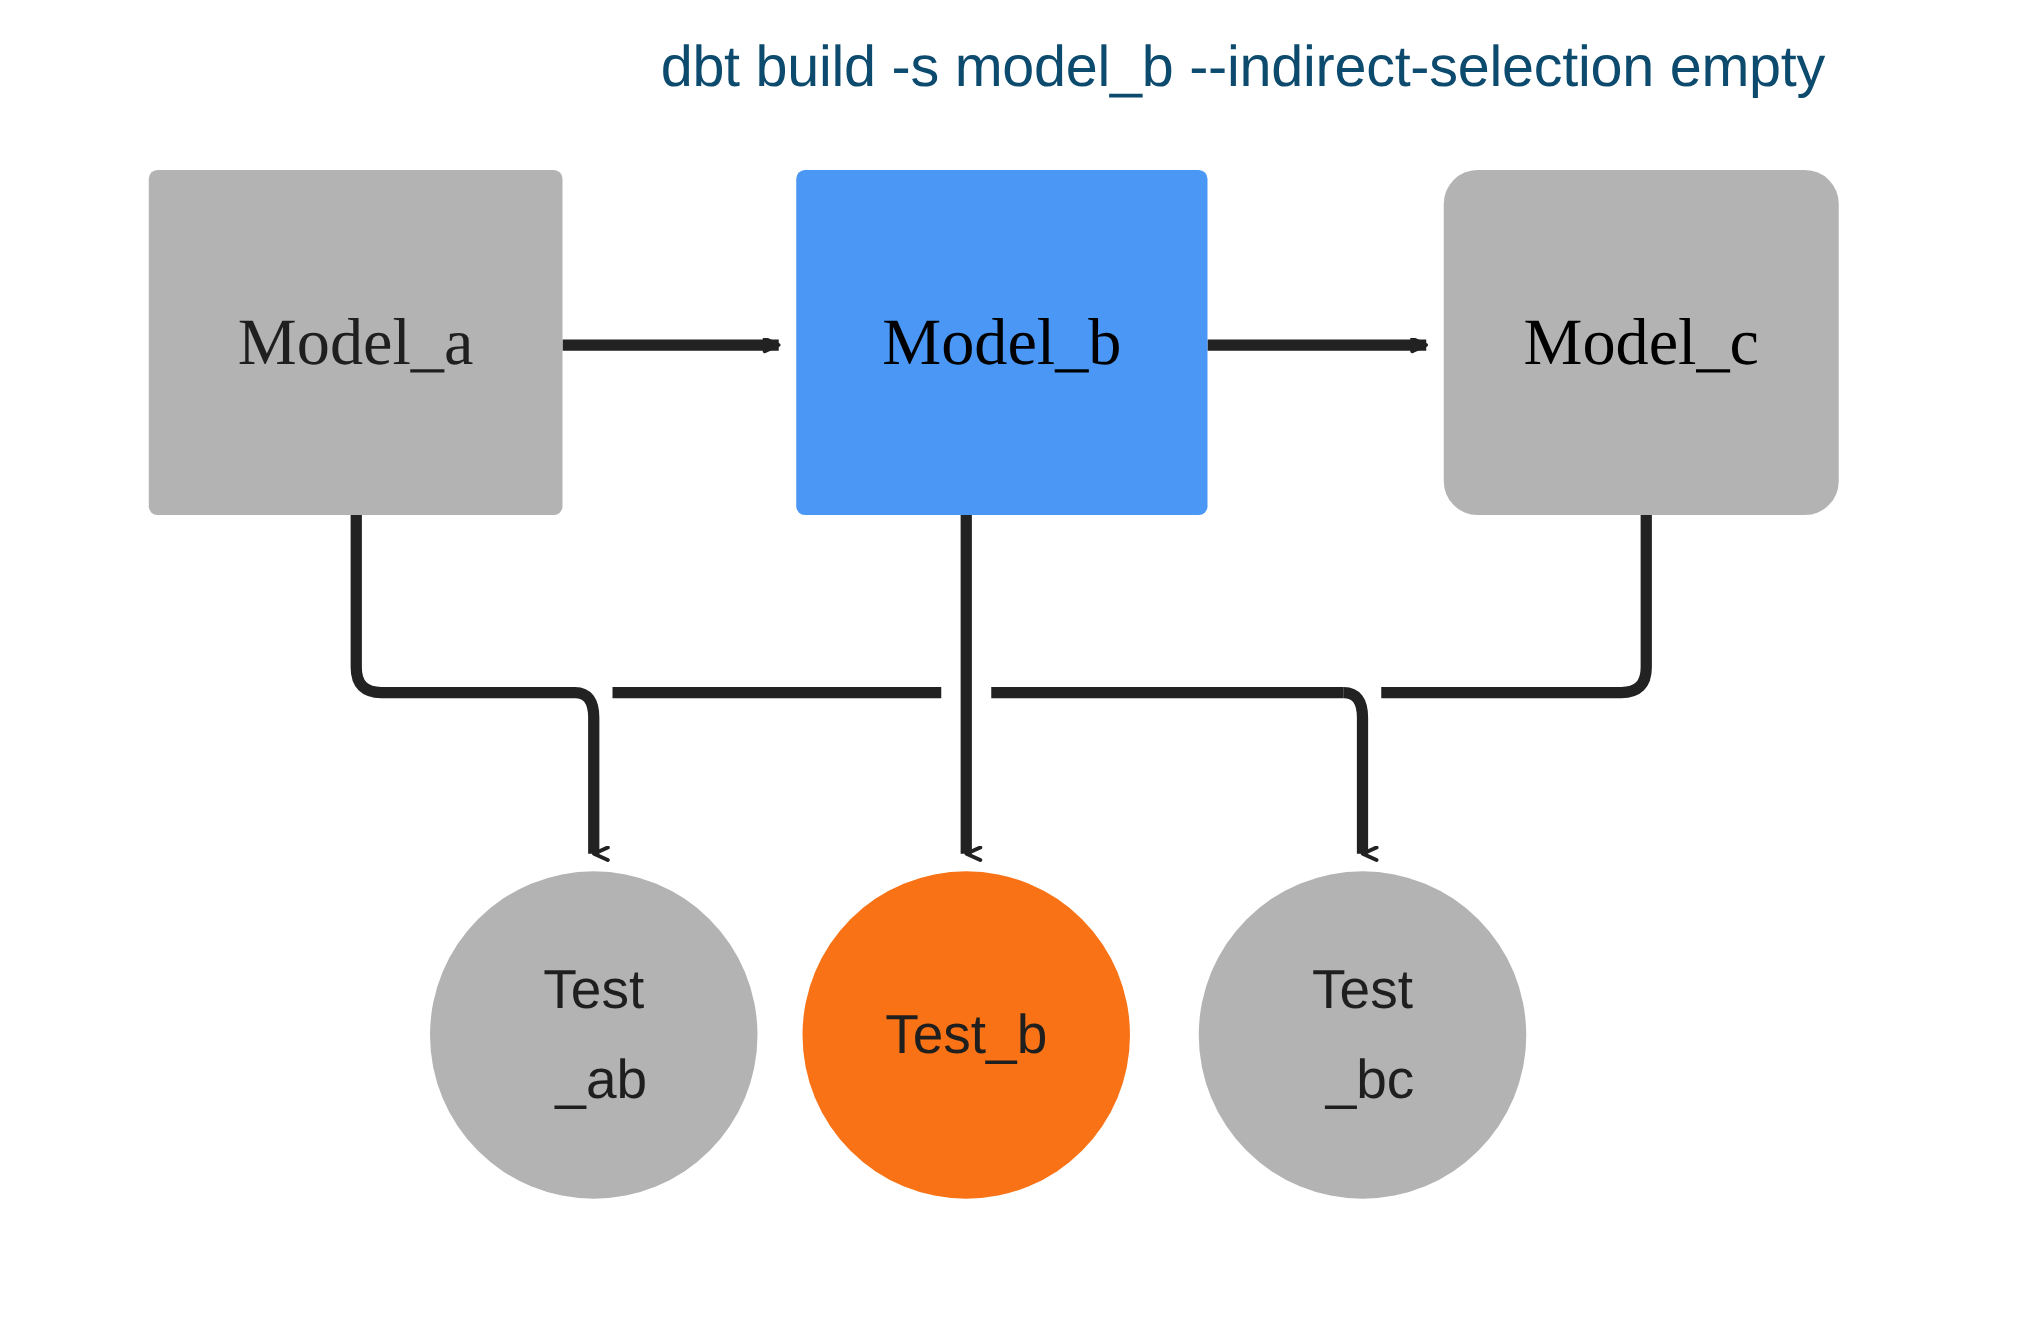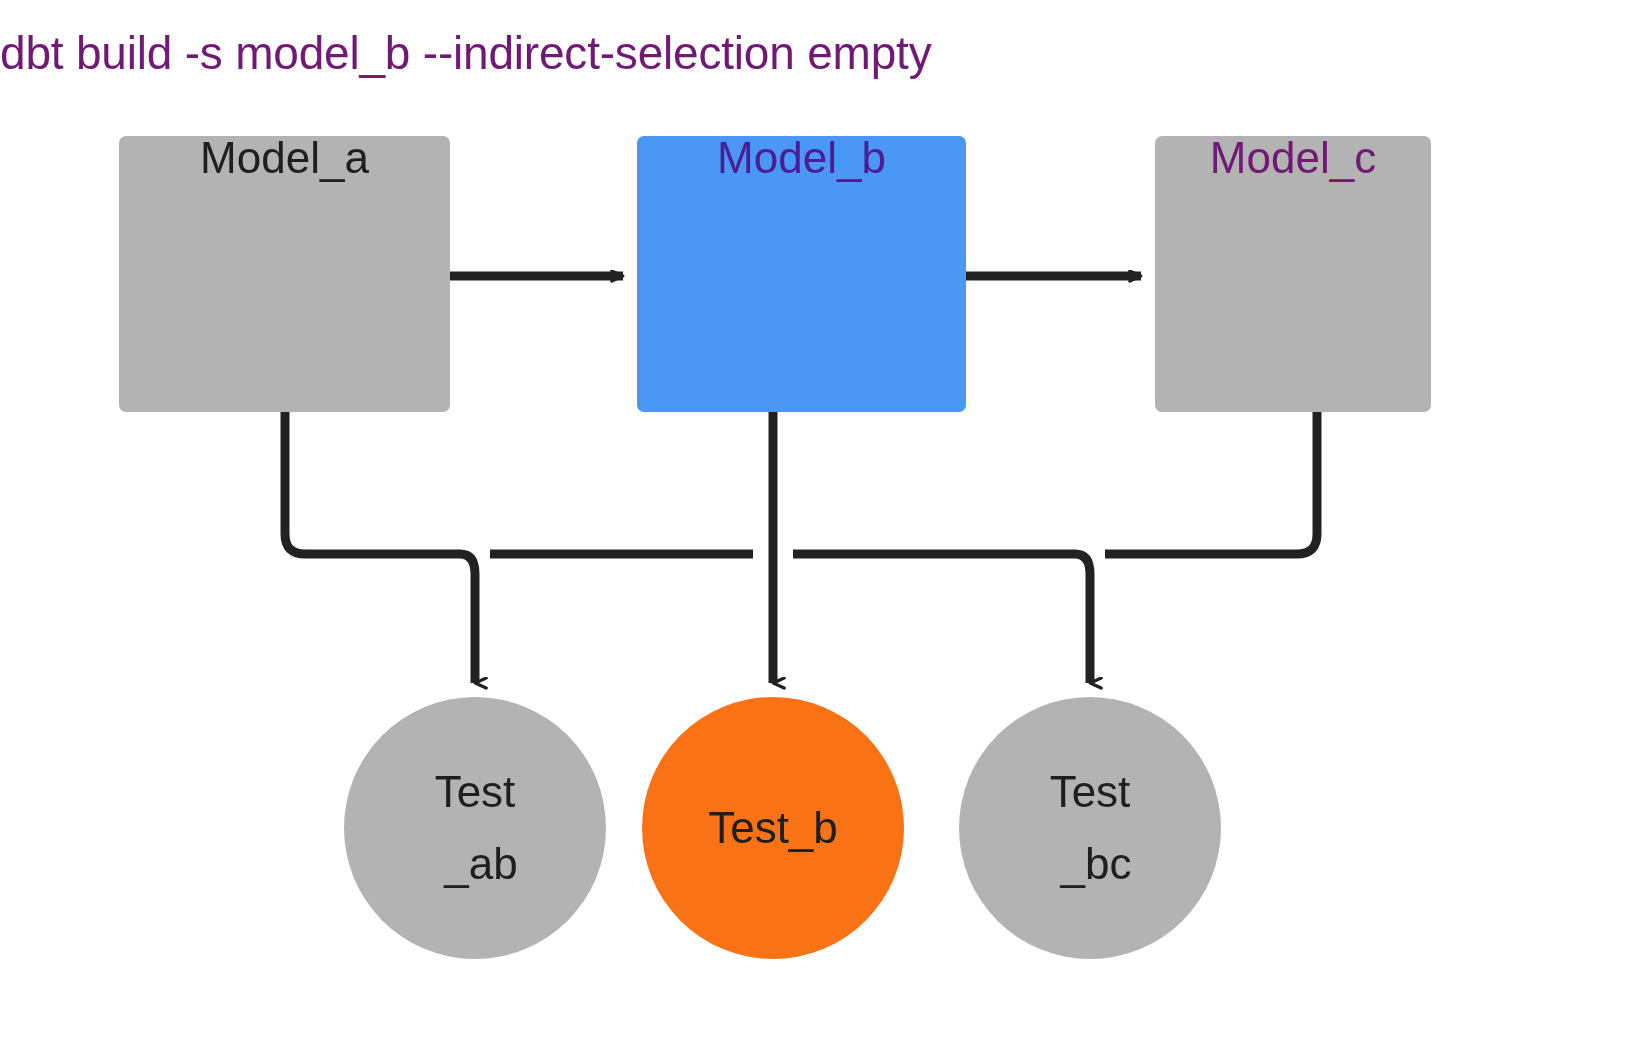--- a/index.html
+++ b/index.html
@@ -18,35 +18,36 @@
     position: relative;
     width: 1630px;
     height: 1060px;
     background: #ffffff;
   }
   .title {
     position: absolute;
     left: 0;
     top: 26px;
     width: 1460px;
-    text-align: left;
+    text-align: right;
     font-size: 46px;
-    color: #701a75;
+    color: #0c4a6e;
     font-family: "Liberation Sans", sans-serif;
     white-space: nowrap;
     letter-spacing: -0.2px;
   }
   
   .node-box {
     position: absolute;
     border-radius: 7px;
     display: flex;
+    align-items: center;
     justify-content: center;
-    font-size: 44px;
-    font-family: Liberation Sans, sans-serif;
+    font-size: 53px;
+    font-family: Liberation Serif, serif;
     box-sizing: border-box;
   }
   .node-box .node-label {
     line-height: 1;
     pointer-events: none;
   }
   
   .node-circle {
     position: absolute;
     border-radius: 50%;
@@ -112,25 +113,25 @@
       <path d="M 1075,554 Q 1090,554 1090,574 L 1090,683" marker-end="url(#arrowDown)"></path>
 
       <path d="M 1317,412 L 1317,534 Q 1317,554 1297,554 L 1105,554"></path>
     </g>
   </svg>
 
   <div class="node-box" style="left:119px; top:136px; width:331px; height:276px; background:#b3b3b3; color:#1f1f1f;">
     <span class="node-label">Model_a</span>
   </div>
 
-  <div class="node-box" style="left:637px; top:136px; width:329px; height:276px; background:#4a97f5; color:#4c1d95;">
+  <div class="node-box" style="left:637px; top:136px; width:329px; height:276px; background:#4a97f5; color:#000000;">
     <span class="node-label">Model_b</span>
   </div>
 
-  <div class="node-box" style="left:1155px; top:136px; width:276px; height:276px; background:#b3b3b3; color:#701a75;">
+  <div class="node-box" style="left:1155px; top:136px; width:316px; height:276px; background:#b3b3b3; color:#000000;border-radius:27px;">
     <span class="node-label">Model_c</span>
   </div>
 
   <div class="node-circle" style="left:344px; top:697px; width:262px; height:262px; background:#b3b3b3;">
     <span class="line">Test</span>
     <span class="line">_ab</span>
   </div>
 
   <div class="node-circle" style="left:642px; top:697px; width:262px; height:262px; background:#f97316;">
     <span class="line">Test_b</span>

